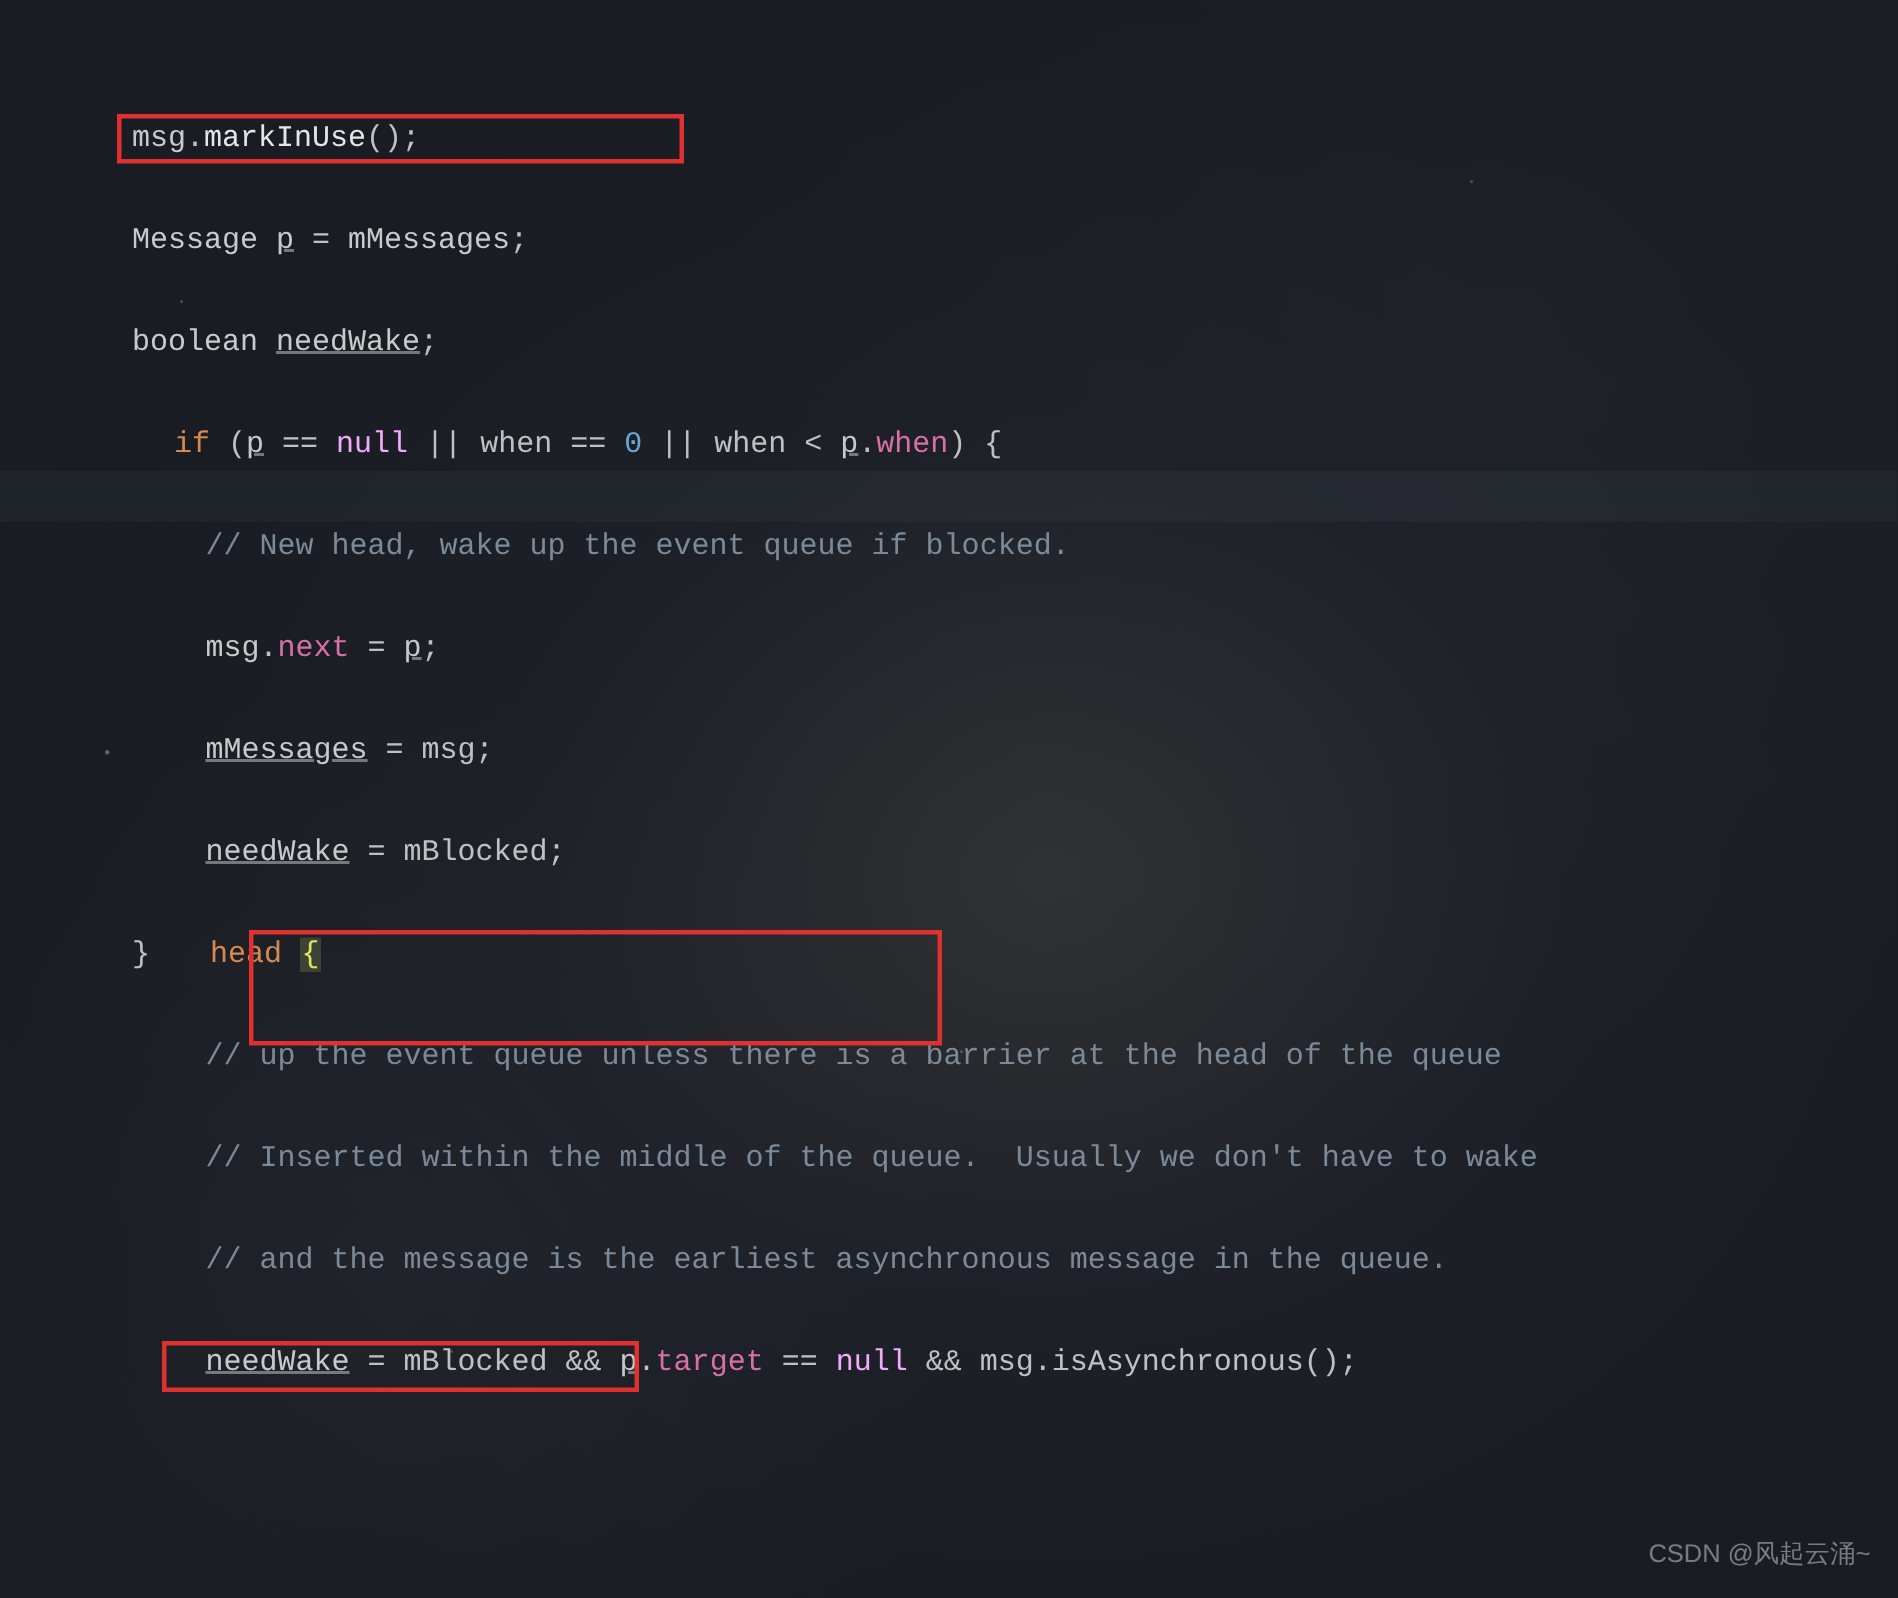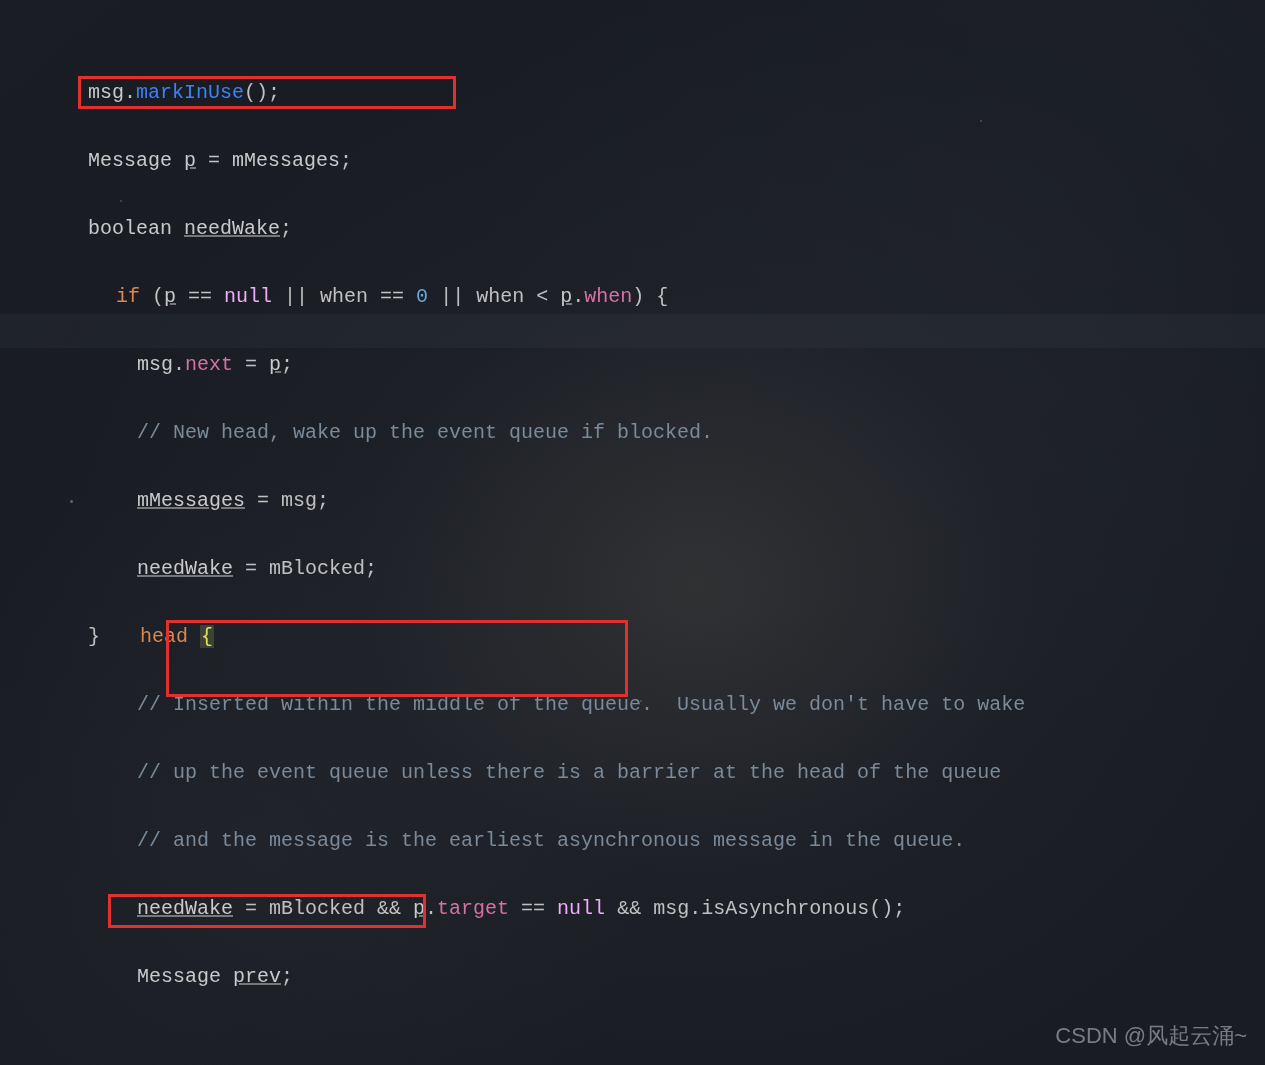--- a/index.html
+++ b/index.html
@@ -21,21 +21,21 @@
   position: absolute;
   left: 0;
   top: 8px;
   white-space: pre;
 }
 .line { display: block; padding-left: 88px; }
 .indent1 { padding-left: 88px; }
 .indent2 { padding-left: 137px; }
 
 
-.c-method { color: #3b82f6; }        
+.c-method { color: #e5e5e5; }        
 .c-prop   { color: #d870a8; }        
 .c-punc   { color: #c0c0c0; }
 .c-ident  { color: #c9c9c9; }
 .c-var    { color: #c9c9c9; text-decoration: underline; text-decoration-color: rgba(180,180,180,0.6); }
 .c-kw     { color: #d88850; margin-left: 28px; }
 .c-null   { color: #f0abfc; }
 .c-num    { color: #6ba7d6; }
 .c-comment{ color: #7a8a9a; }
 .c-type   { color: #c9c9c9; }
 .c-field  { color: #c9c9c9; }
@@ -55,21 +55,21 @@
   height: 34px;
   background: rgba(80,90,100,0.12);
   pointer-events: none;
 }
 
 .watermark {
   position: absolute;
   right: 18px;
   bottom: 12px;
   color: rgba(200,200,210,0.55);
-  font-size: 22px;
+  font-size: 17px;
   font-family: sans-serif;
 }
 
 .star {
   position: absolute;
   width: 2px;
   height: 2px;
   background: rgba(220,220,230,0.25);
   border-radius: 50%;
 }
@@ -84,30 +84,29 @@
 <div class="star" style="left:640px; top:700px;"></div>
 <div class="star" style="left:300px; top:900px;"></div>
 <div class="star" style="left:70px; top:500px; width:3px; height:3px; background:rgba(230,230,240,0.35);"></div>
 
 <div class="code-container">
 
 <span class="line indent1"><span class="c-ident">msg</span><span class="c-punc">.</span><span class="c-method">markInUse</span><span class="c-punc">();</span></span>
 <span class="line indent1"><span class="c-type">Message </span><span class="c-var">p</span><span class="c-punc"> = </span><span class="c-field">mMessages</span><span class="c-punc">;</span></span>
 <span class="line indent1"><span class="c-type">boolean </span><span class="c-var">needWake</span><span class="c-punc">;</span></span>
 <span class="line indent1"><span class="c-kw">if </span><span class="c-punc">(</span><span class="c-var">p</span><span class="c-punc"> == </span><span class="c-null">null</span><span class="c-punc"> || when == </span><span class="c-num">0</span><span class="c-punc"> || when &lt; </span><span class="c-var">p</span><span class="c-punc">.</span><span class="c-prop">when</span><span class="c-punc">) {</span></span>
+<span class="line indent2"><span class="c-comment">// New head, wake up the event queue if blocked.</span></span>
 <span class="line indent2"><span class="c-ident">msg</span><span class="c-punc">.</span><span class="c-prop">next</span><span class="c-punc"> = </span><span class="c-var">p</span><span class="c-punc">;</span></span>
-<span class="line indent2"><span class="c-comment">// New head, wake up the event queue if blocked.</span></span>
 <span class="line indent2"><span class="c-var">mMessages</span><span class="c-punc"> = msg;</span></span>
 <span class="line indent2"><span class="c-var">needWake</span><span class="c-punc"> = mBlocked;</span></span>
 <span class="line indent1"><span class="c-punc">} </span><span class="c-kw">head</span><span> </span><span class="c-bracehl">{</span></span>
+<span class="line indent2"><span class="c-comment">// up the event queue unless there is a barrier at the head of the queue</span></span>
 <span class="line indent2"><span class="c-comment">// Inserted within the middle of the queue.  Usually we don't have to wake</span></span>
-<span class="line indent2"><span class="c-comment">// up the event queue unless there is a barrier at the head of the queue</span></span>
 <span class="line indent2"><span class="c-comment">// and the message is the earliest asynchronous message in the queue.</span></span>
 <span class="line indent2"><span class="c-var">needWake</span><span class="c-punc"> = mBlocked &amp;&amp; </span><span class="c-var">p</span><span class="c-punc">.</span><span class="c-prop">target</span><span class="c-punc"> == </span><span class="c-null">null</span><span class="c-punc"> &amp;&amp; msg.isAsynchronous();</span></span>
-<span class="line indent2"><span class="c-type">Message </span><span class="c-var">prev</span><span class="c-punc">;</span></span>
 
 
 
 
 
 
 
 
 
 

